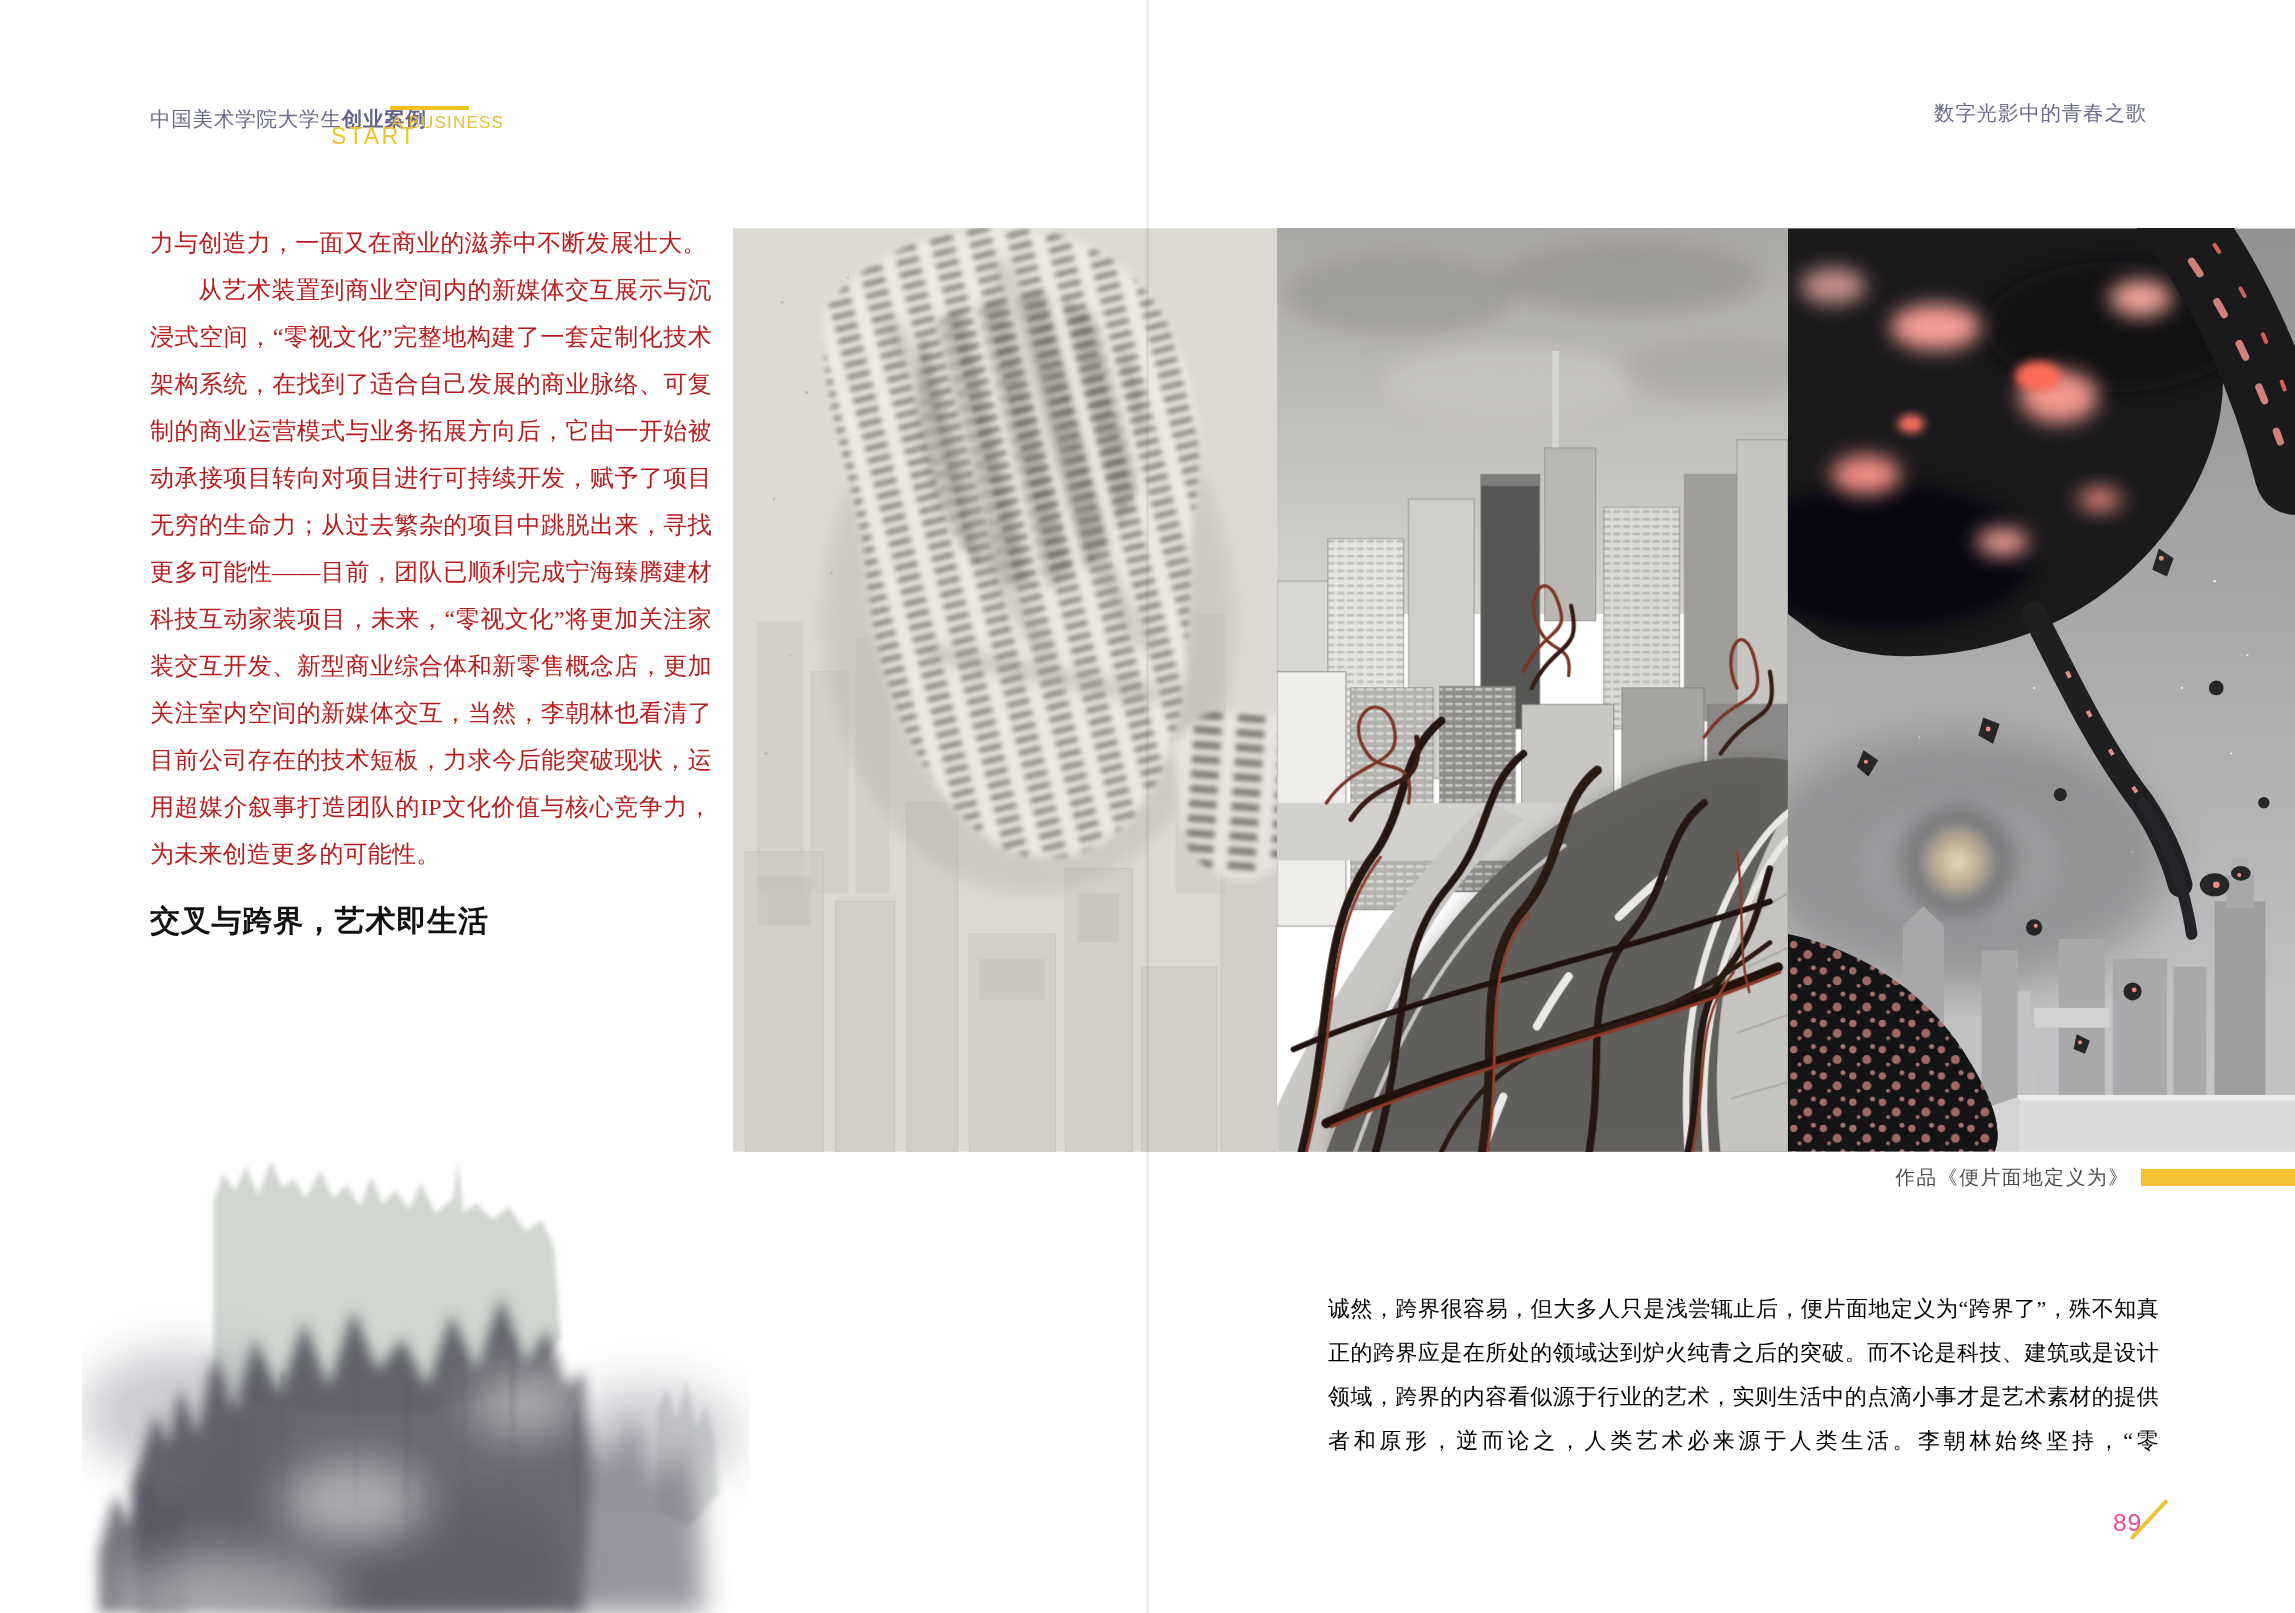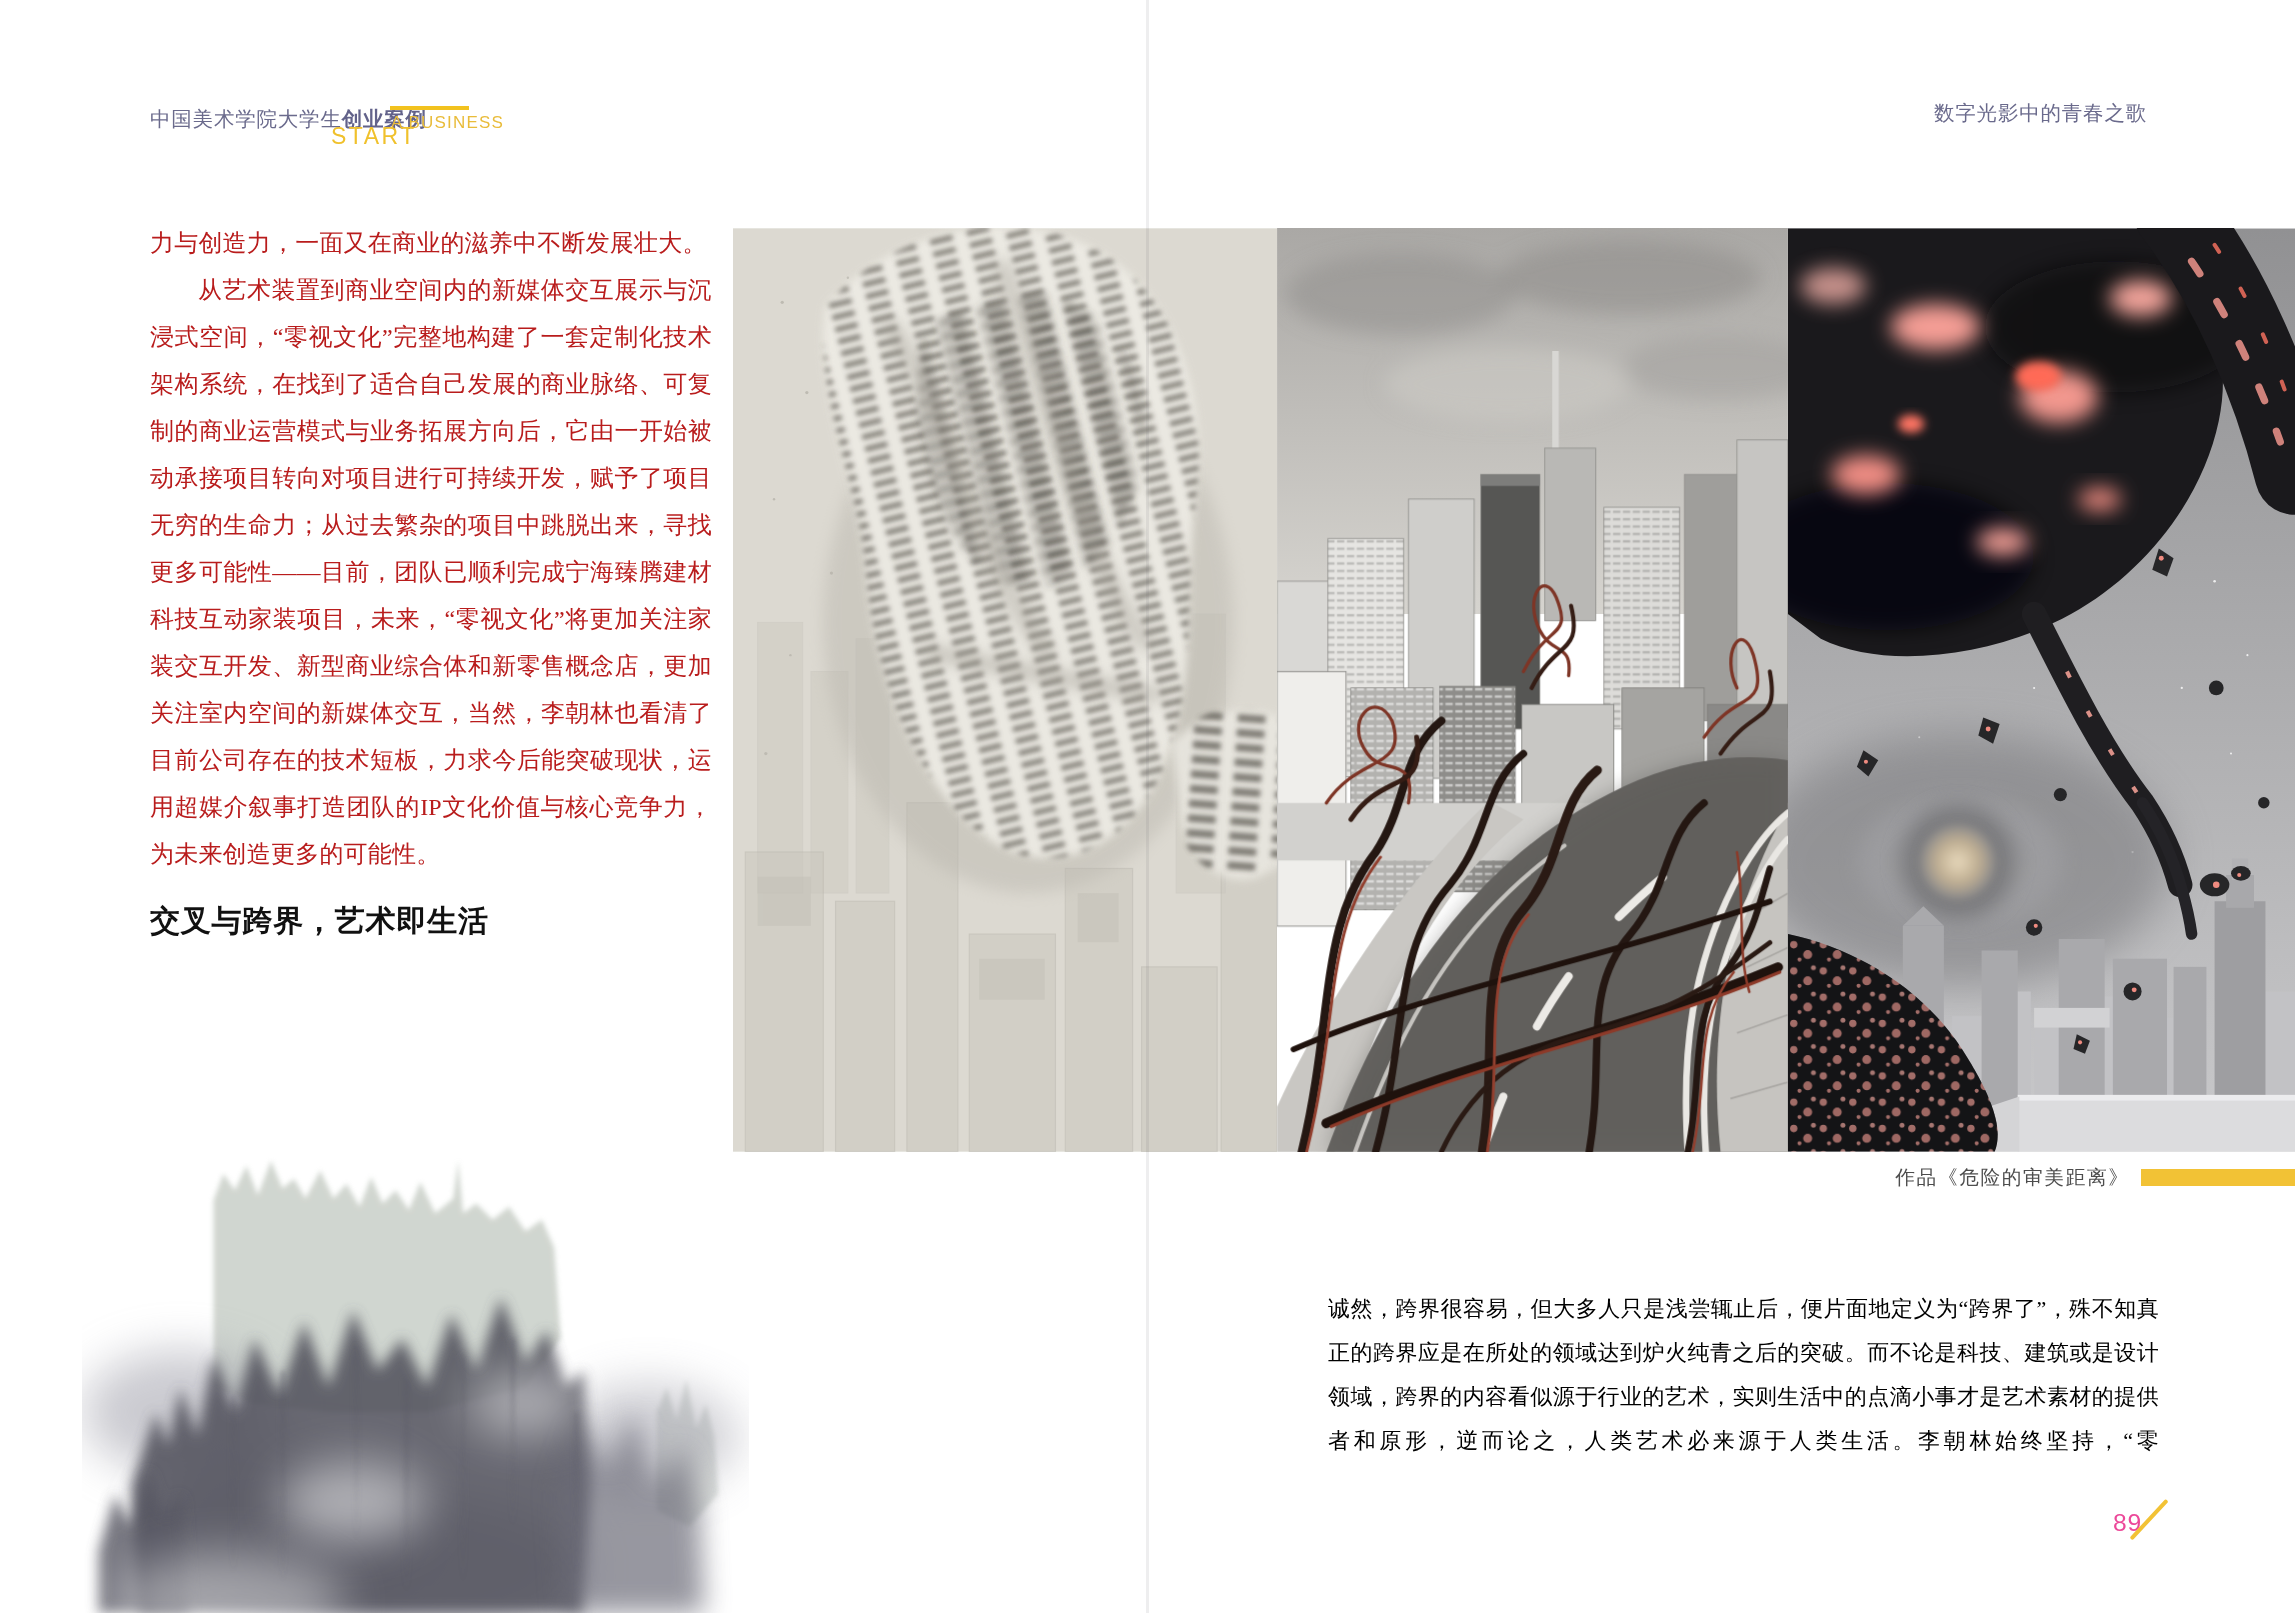--- a/index.html
+++ b/index.html
@@ -417,21 +417,21 @@
       </g>
     </svg>
   </div>
 
   <div class="gutter"></div>
 
   <div>
     <div class="hdr-right sans">数字光影中的青春之歌</div>
 
     <div class="caption-row">
-      <span class="caption-text">作品《危险的审美距离》</span>
+      <span class="caption-text">作品《便片面地定义为》</span>
       <span class="caption-bar"></span>
     </div>
 
     <div class="rpar">
       <p>诚然，跨界很容易，但大多人只是浅尝辄止后，便片面地定义为“跨界了”，殊不知真正的跨界应是在所处的领域达到炉火纯青之后的突破。而不论是科技、建筑或是设计领域，跨界的内容看似源于行业的艺术，实则生活中的点滴小事才是艺术素材的提供者和原形，逆而论之，人类艺术必来源于人类生活。李朝林始终坚持，“零</p>
     </div>
 
     <div class="folio sans">89</div>
     <div class="folio-slash"></div>
   </div>

